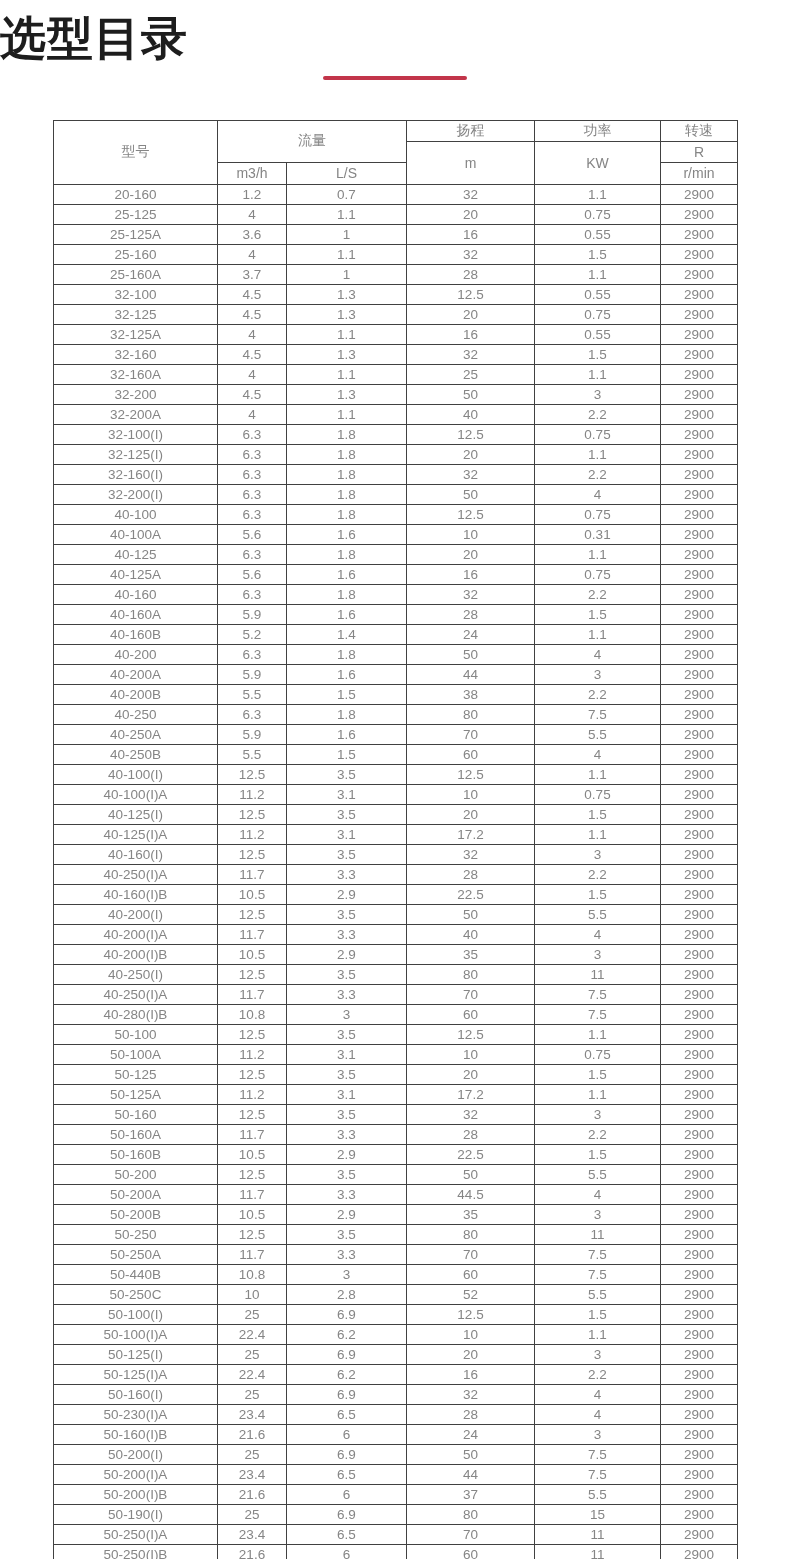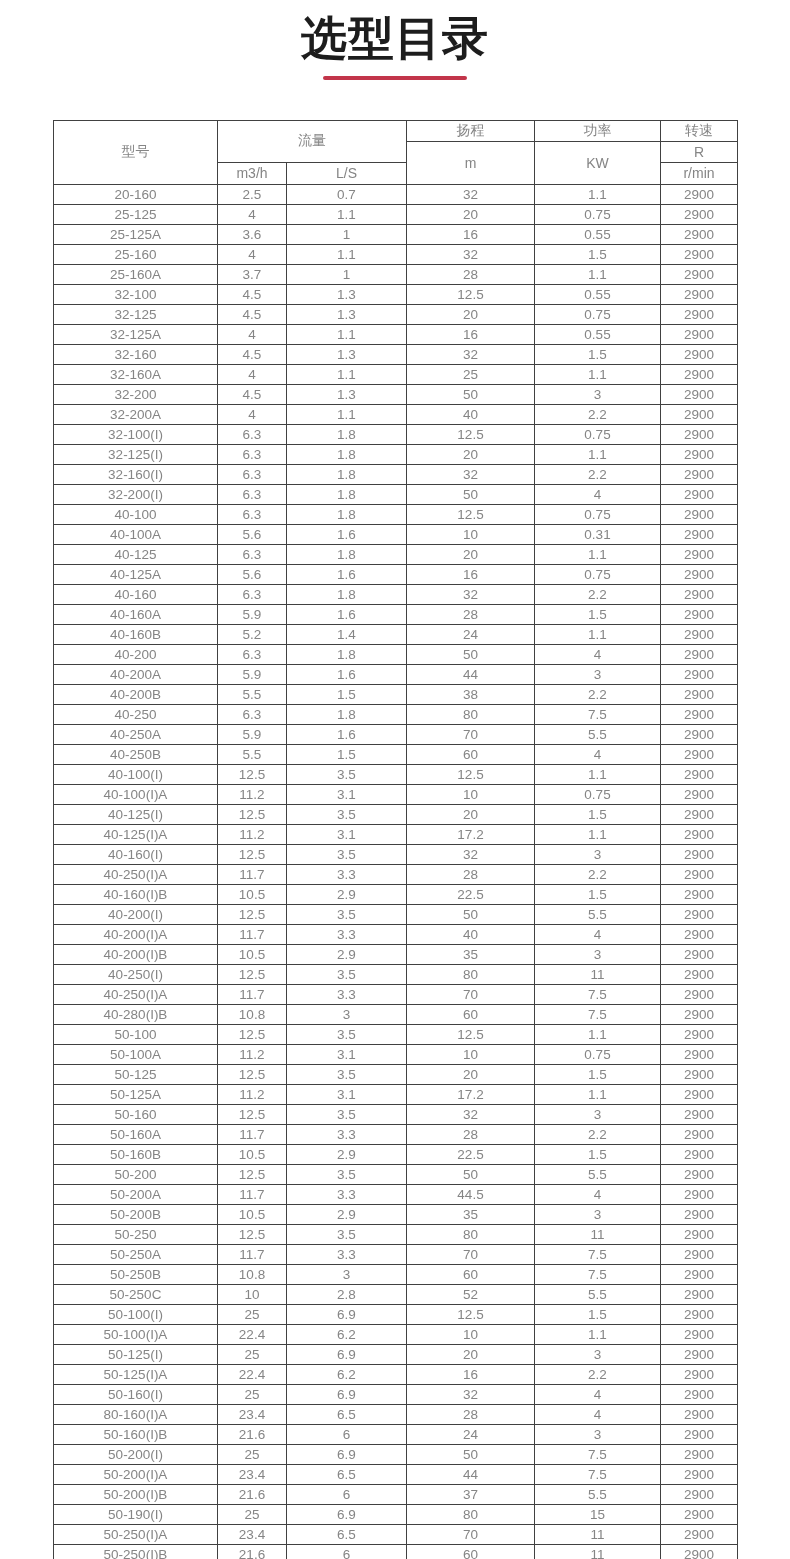--- a/index.html
+++ b/index.html
@@ -4,21 +4,20 @@
 <style>
   * { margin: 0; padding: 0; box-sizing: border-box; }
   html, body {
     width: 790px; height: 1559px;
     background: #ffffff;
     overflow: hidden;
     font-family: "Liberation Sans", "DejaVu Sans", sans-serif;
   }
   .page-title {
     margin-top: 12px;
-    text-align: center;
     font-size: 46px;
     line-height: 1.15;
     font-weight: 700;
     color: #1d1d1d;
     letter-spacing: 1px;
   }
   .title-divider {
     width: 144px; height: 4px;
     margin: 11px auto 0;
     border-radius: 2px;
@@ -76,21 +75,21 @@
     </tr>
     <tr class="hrow3">
       <th>m3/h</th>
       <th>L/S</th>
       <th>r/min</th>
     </tr>
   </thead>
   <tbody>
       <tr>
         <td>20-160</td>
-        <td>2.5</td>
+        <td>1.2</td>
         <td>0.7</td>
         <td>32</td>
         <td>1.1</td>
         <td>2900</td>
       </tr>
       <tr>
         <td>25-125</td>
         <td>4</td>
         <td>1.1</td>
         <td>20</td>
@@ -507,21 +506,21 @@
       </tr>
       <tr>
         <td>50-250A</td>
         <td>11.7</td>
         <td>3.3</td>
         <td>70</td>
         <td>7.5</td>
         <td>2900</td>
       </tr>
       <tr>
-        <td>50-250B</td>
+        <td>50-440B</td>
         <td>10.8</td>
         <td>3</td>
         <td>60</td>
         <td>7.5</td>
         <td>2900</td>
       </tr>
       <tr>
         <td>50-250C</td>
         <td>10</td>
         <td>2.8</td>
@@ -563,21 +562,21 @@
       </tr>
       <tr>
         <td>50-160(I)</td>
         <td>25</td>
         <td>6.9</td>
         <td>32</td>
         <td>4</td>
         <td>2900</td>
       </tr>
       <tr>
-        <td>80-160(I)A</td>
+        <td>50-230(I)A</td>
         <td>23.4</td>
         <td>6.5</td>
         <td>28</td>
         <td>4</td>
         <td>2900</td>
       </tr>
       <tr>
         <td>50-160(I)B</td>
         <td>21.6</td>
         <td>6</td>

